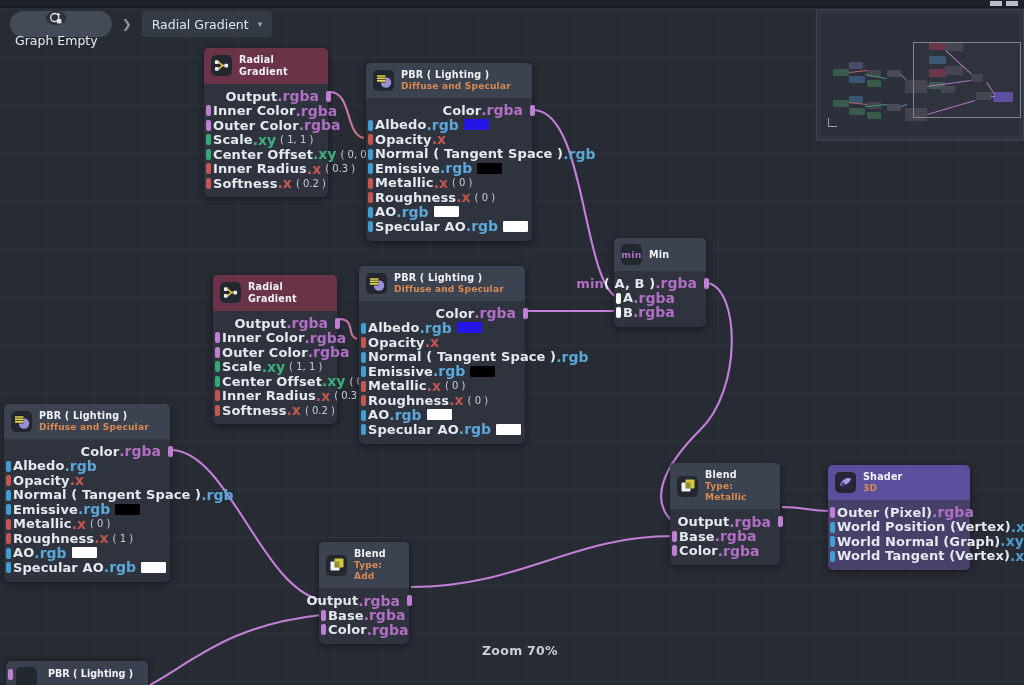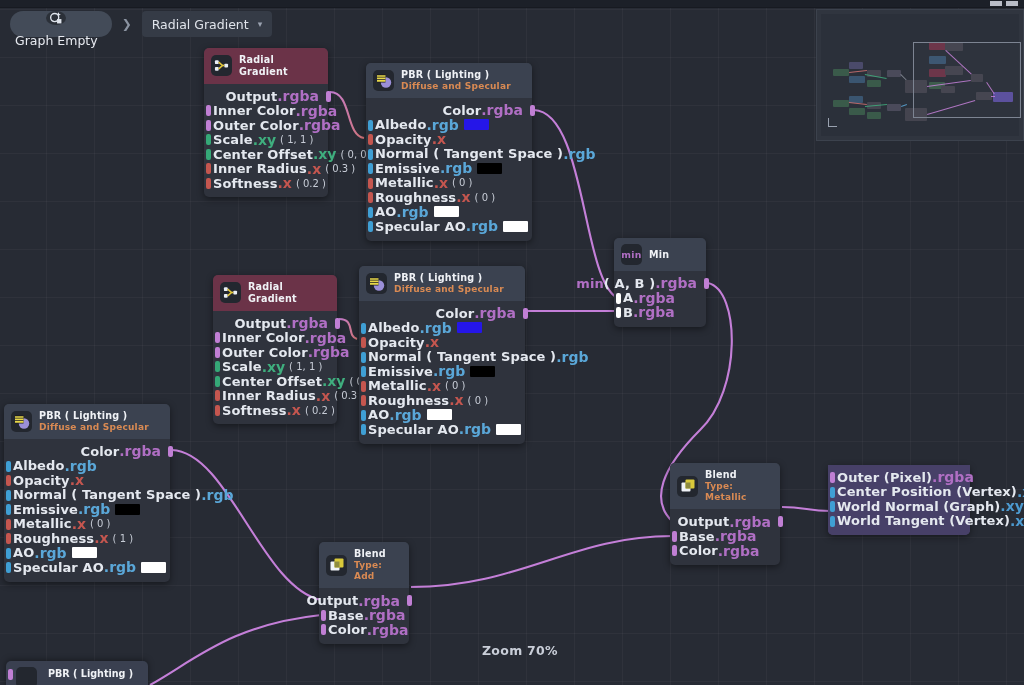--- a/index.html
+++ b/index.html
@@ -676,29 +676,42 @@
             <span class="suf rgba">.rgba</span>
           </div>
           <div class="row">
             <span class="port l p-rgba"></span>
             <span class="lbl">Color</span>
             <span class="suf rgba">.rgba</span>
           </div>
         </div>
       </div>
       <div class="node shader" style="left: 828px; top: 465px; width: 142px;">
+        <div class="head" style="background: rgb(90, 79, 157);">
+          <div class="ico" style="background: rgb(35, 39, 47);">
+            <svg width="17" height="17" viewBox="0 0 18 18">
+              <circle cx="9" cy="9" r="8" fill="#2a2442"></circle>
+              <path d="M3 12 C6 4 12 3 15 5 C13 10 8 13 3 12 Z" fill="#a99be4"></path>
+              <circle cx="6.5" cy="11" r="2.2" fill="#4a3f78"></circle>
+            </svg>
+          </div>
+          <div class="titles">
+            <div class="t1">Shader</div>
+            <div class="t2" style="color: rgb(217, 138, 83);">3D</div>
+          </div>
+        </div>
         <div class="body" style="background: rgb(71, 64, 104);">
           <div class="row">
             <span class="port l p-rgba"></span>
             <span class="lbl">Outer (Pixel)</span>
             <span class="suf rgba">.rgba</span>
           </div>
           <div class="row">
             <span class="port l p-xyz"></span>
-            <span class="lbl">Center Position (Vertex)</span>
+            <span class="lbl">World Position (Vertex)</span>
             <span class="suf xyz">.xyz</span>
           </div>
           <div class="row">
             <span class="port l p-xyz"></span>
             <span class="lbl">World Normal (Graph)</span>
             <span class="suf xyz">.xyz</span>
           </div>
           <div class="row">
             <span class="port l p-xyz"></span>
             <span class="lbl">World Tangent (Vertex)</span>

